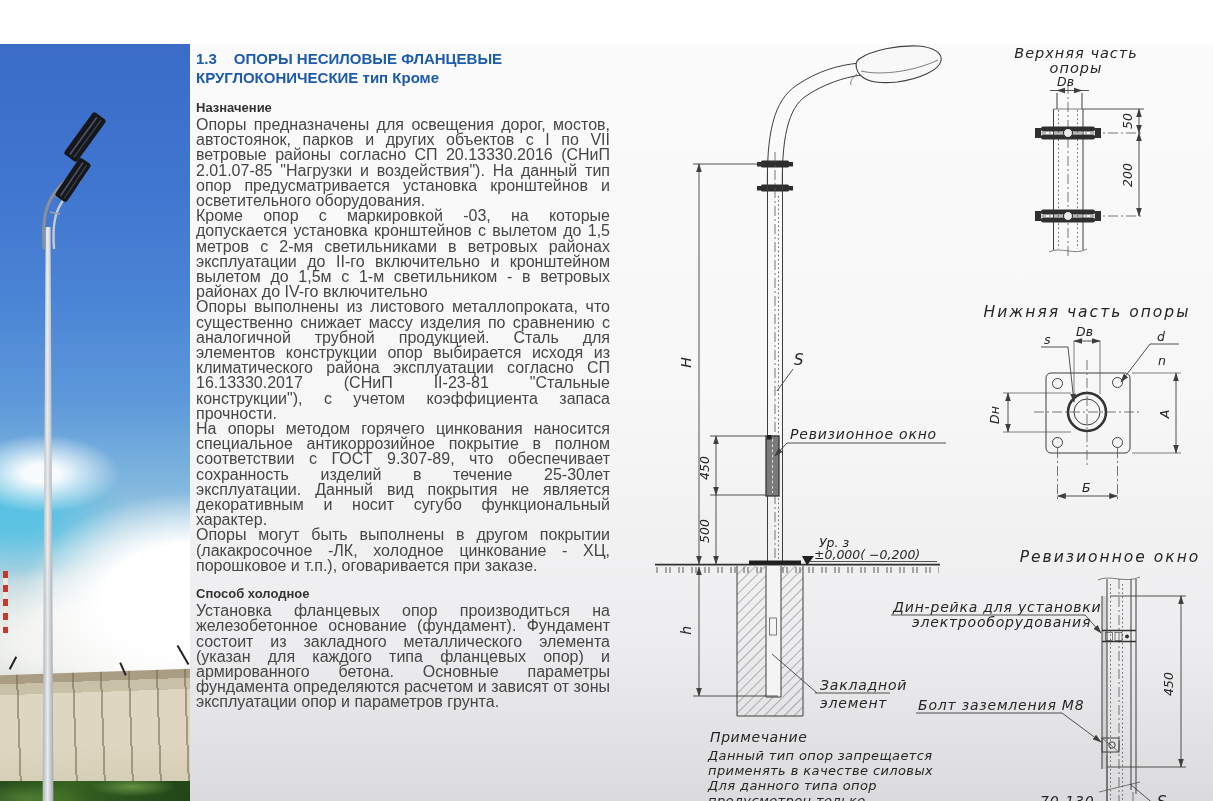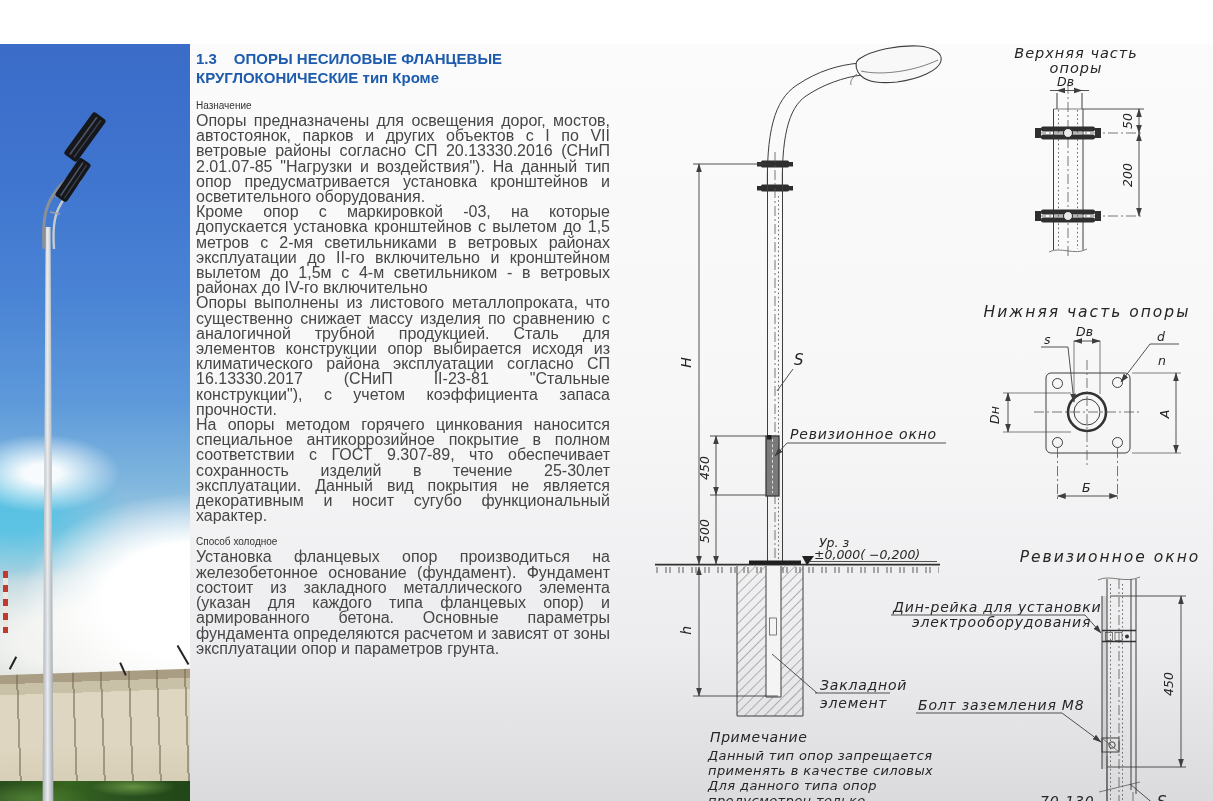--- a/index.html
+++ b/index.html
@@ -31,21 +31,21 @@
   #mast{position:absolute;left:3px;top:527px;width:5px;height:62px;
     background:repeating-linear-gradient(180deg,#c23a2e 0 7px,#ece7de 7px 14px);}
   #pole-photo{position:absolute;left:40px;top:183px;width:17px;height:612px;
     clip-path:polygon(33% 0,62% 0,80% 100%,14% 100%);
     background:linear-gradient(90deg,#8e959c 0%,#e9ecee 45%,#747b83 100%);}
   #photo-svg{position:absolute;left:0;top:0;}
   
   #article{position:absolute;left:196px;top:5px;width:414px;color:#464646;}
   #article h1{font-size:15px;line-height:19px;margin:0 0 7px 0;color:#1d5bad;font-weight:bold;}
   #article h1 .num{display:inline-block;margin-right:17px;}
-  #article h2{font-size:10px;margin:13px 0 2px 0;color:#333333;font-weight:normal;}
+  #article h2{font-size:13px;margin:13px 0 2px 0;color:#333333;font-weight:bold;}
   #article p{font-size:16px;line-height:15.2px;margin:0;text-align:justify;}
   
   #drw{position:absolute;left:610px;top:0;}
   .st{stroke:#3e3e3e;stroke-width:1;fill:none;}
   .thin{stroke:#4a4a4a;stroke-width:.7;fill:none;}
   .dim{stroke:#3e3e3e;stroke-width:.9;fill:none;}
   .cl{stroke:#555;stroke-width:.8;fill:none;stroke-dasharray:10 3 2 3;}
   .dot{stroke:#5a5a5a;stroke-width:.9;fill:none;stroke-dasharray:1.6 2.6;}
   text{font-family:"DejaVu Sans",sans-serif;font-style:italic;fill:#262626;}
   .lbl{font-size:12.5px;}
@@ -91,23 +91,24 @@
 
   <div id="panel"></div>
 
   <div id="article">
     <h1>
       <span class="num">1.3</span><span>ОПОРЫ НЕСИЛОВЫЕ ФЛАНЦЕВЫЕ</span><br>
       <span>КРУГЛОКОНИЧЕСКИЕ тип Кроме</span>
     </h1>
     <h2>Назначение</h2>
     <p>Опоры предназначены для освещения дорог, мостов, автостоянок, парков и других объектов с I по VII ветровые районы согласно СП 20.13330.2016 (СНиП 2.01.07-85 "Нагрузки и воздействия"). На данный тип опор предусматривается установка кронштейнов и осветительного оборудования.</p>
-    <p>Кроме опор с маркировкой -03, на которые допускается установка кронштейнов с вылетом до 1,5 метров с 2-мя светильниками в ветровых районах эксплуатации до II-го включительно и кронштейном вылетом до 1,5м с 4-м светильником - в ветровых районах до IV-го включительно</p>
+    <p>Кроме опор с маркировкой -03, на которые допускается установка кронштейнов с вылетом до 1,5 метров с 2-мя светильниками в ветровых районах эксплуатации до II-го включительно и кронштейном вылетом до 1,5м с 1-м светильником - в ветровых районах до IV-го включительно</p>
     <p>Опоры выполнены из листового металлопроката, что существенно снижает массу изделия по сравнению с аналогичной трубной продукцией. Сталь для элементов конструкции опор выбирается исходя из климатического района эксплуатации согласно СП 16.13330.2017 (СНиП II-23-81 "Стальные конструкции"), с учетом коэффициента запаса прочности.</p>
     <p>На опоры методом горячего цинкования наносится специальное антикоррозийное покрытие в полном соответствии с ГОСТ 9.307-89, что обеспечивает сохранность изделий в течение 25-30лет эксплуатации. Данный вид покрытия не является декоративным и носит сугубо функциональный характер.</p>
+    <p>Опоры могут быть выполнены в другом покрытии (лакакросочное -ЛК, холодное цинкование - ХЦ, порошковое и т.п.), оговаривается при заказе.</p>
     <h2>Способ холодное</h2>
     <p>Установка фланцевых опор производиться на железобетонное основание (фундамент). Фундамент состоит из закладного металлического элемента (указан для каждого типа фланцевых опор) и армированного бетона. Основные параметры фундамента определяются расчетом и зависят от зоны эксплуатации опор и параметров грунта.</p>
   </div>
 
   <svg id="drw" width="603" height="801" viewBox="610 0 603 801">
     <defs>
       <marker id="ar" viewBox="0 0 10 10" refX="9.2" refY="5" markerWidth="10" markerHeight="10" orient="auto-start-reverse">
         <path d="M0,1.8 L10,5 L0,8.2 z" fill="#3e3e3e"></path>
       </marker>
       <pattern id="hat" width="7" height="7" patternUnits="userSpaceOnUse" patternTransform="rotate(45)">

